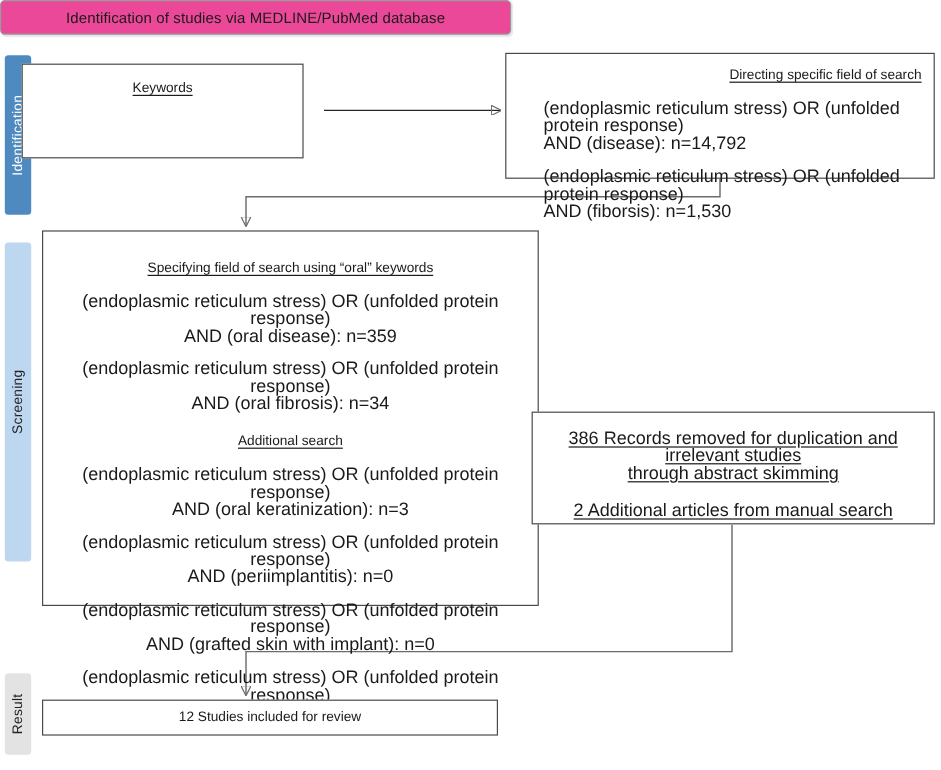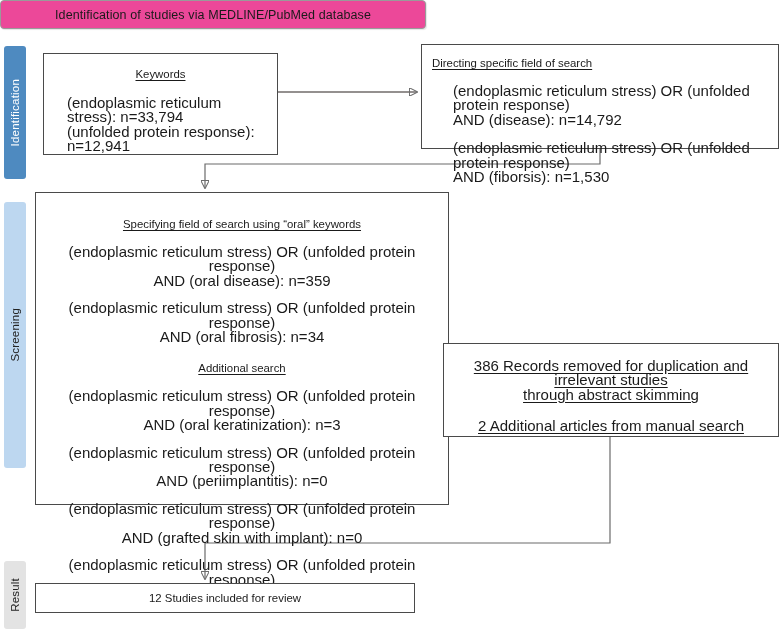--- a/index.html
+++ b/index.html
@@ -85,30 +85,30 @@
   }
   .para-left{text-align:left;}
   .para-center{text-align:center;}
   .para-ul{
     text-decoration:underline;
     text-underline-offset:2px;
   }
 
   
   .box-keywords{
-    left:43px;top:53px;width:235px;height:102px;
+    left:18px;top:53px;width:235px;height:79px;
   }
   .box-keywords .box-inner{padding:6px 10px;align-items:center;justify-content:flex-start;}
   .box-keywords .box-title{margin-top:7px;}
   .box-keywords .para{margin-top:14px;align-self:flex-start;padding-left:13px;}
 
   .box-directing{
     left:421px;top:44px;width:358px;height:105px;
   }
-  .box-directing .box-inner{padding:6px 10px;align-items:flex-start;justify-content:flex-start;}
+  .box-directing .box-inner{padding:6px 10px;align-items:flex-end;justify-content:flex-start;}
   .box-directing .box-title{margin-top:5px;}
   .box-directing .para{margin-top:13px;align-self:flex-start;padding-left:21px;}
   .box-directing .para.second{margin-top:14px;}
 
   .box-screening{
     left:35px;top:192px;width:414px;height:313px;
   }
   .box-screening .box-inner{padding:4px 8px;align-items:center;justify-content:flex-start;}
   .box-screening .box-title{margin-top:20px;}
   .box-screening .para{margin-top:13px;}
@@ -163,22 +163,20 @@
   <div class="phase phase-screening">
     <span>Screening</span>
   </div>
   <div class="phase phase-result">
     <span>Result</span>
   </div>
 
   <div class="box box-keywords">
     <div class="box-inner">
       <div class="box-title">Keywords</div>
-      <div class="para para-left">(endoplasmic reticulum stress): n=33,794
-(unfolded protein response): n=12,941</div>
     </div>
   </div>
 
   <div class="box box-directing">
     <div class="box-inner">
       <div class="box-title">Directing specific field of search</div>
       <div class="para para-left">(endoplasmic reticulum stress) OR (unfolded protein response)
 AND (disease): n=14,792</div>
       <div class="para para-left second">(endoplasmic reticulum stress) OR (unfolded protein response)
 AND (fiborsis): n=1,530</div>

